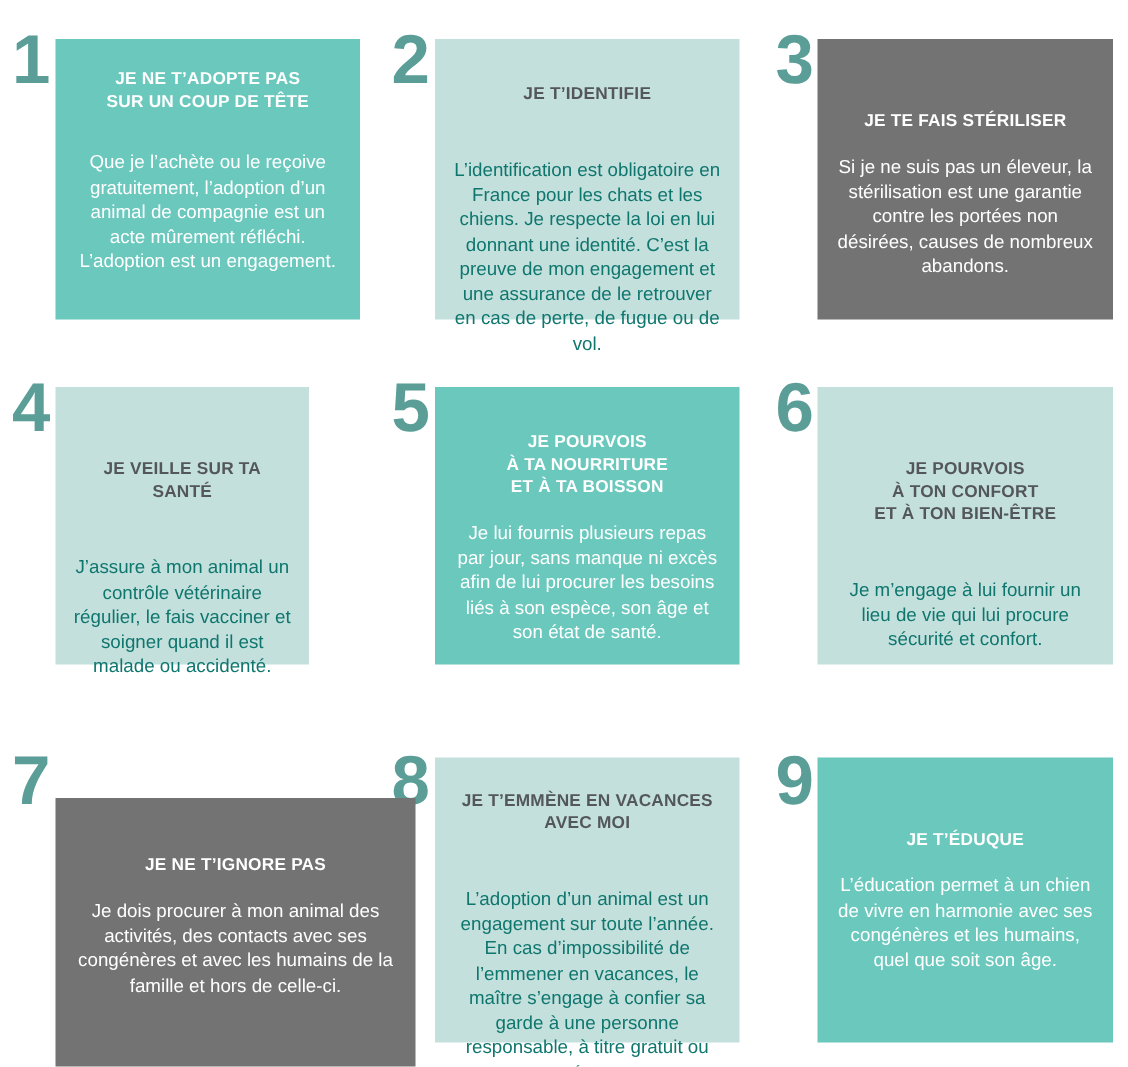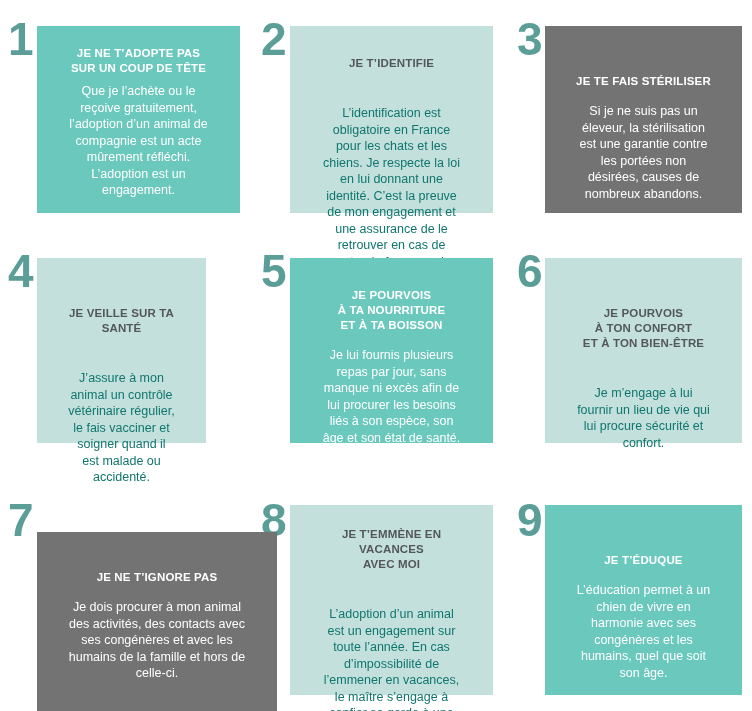--- a/index.html
+++ b/index.html
@@ -24,21 +24,21 @@
     font-weight: bold;
     font-size: 46px;
     line-height: 46px;
     letter-spacing: -1px;
     color: #5b9e97;
     z-index: 1;
   }
   .card {
     position: absolute;
     z-index: 2;
-    padding: 0 31px;
+    padding: 0 12px;
     display: flex;
     flex-direction: column;
     align-items: center;
   }
   .card.bright { background: #6ac8bd; }
   .card.muted  { background: #737373; }
   .card.light  { background: #c3e0dd; gap: 20px; }
 
   .card-title {
     font-size: 11.5px;
@@ -63,21 +63,21 @@
   .card.light  .card-body  { color: #0f766e; }
 </style>
 </head>
 <body>
 
 <div id="grid">
     <div class="cell">
       <div class="number" style="left: 8px; top: 16px;">1</div>
       <div class="card bright" style="left: 37px; top: 26px; width: 203px; height: 187px; padding-top: 20px;">
         <div class="card-title">JE NE T’ADOPTE PAS<br>SUR UN COUP DE TÊTE</div>
-        <div class="card-body" style="margin-top: 7px;">Que je l’achète ou le reçoive gratuitement, l’adoption d’un animal de compagnie est un acte mûrement réfléchi. L’adoption est un engagement.</div>
+        <div class="card-body" style="margin-top: 24px;">Que je l’achète ou le reçoive gratuitement, l’adoption d’un animal de compagnie est un acte mûrement réfléchi. L’adoption est un engagement.</div>
       </div>
     </div>
     <div class="cell">
       <div class="number" style="left: 261px; top: 16px;">2</div>
       <div class="card light" style="left: 290px; top: 26px; width: 203px; height: 187px; padding-top: 30px;">
         <div class="card-title">JE T’IDENTIFIE</div>
         <div class="card-body" style="margin-top: 14px;">L’identification est obligatoire en France pour les chats et les chiens. Je respecte la loi en lui donnant une identité. C’est la preuve de mon engagement et une assurance de le retrouver en cas de perte, de fugue ou de vol.</div>
       </div>
     </div>
     <div class="cell">

